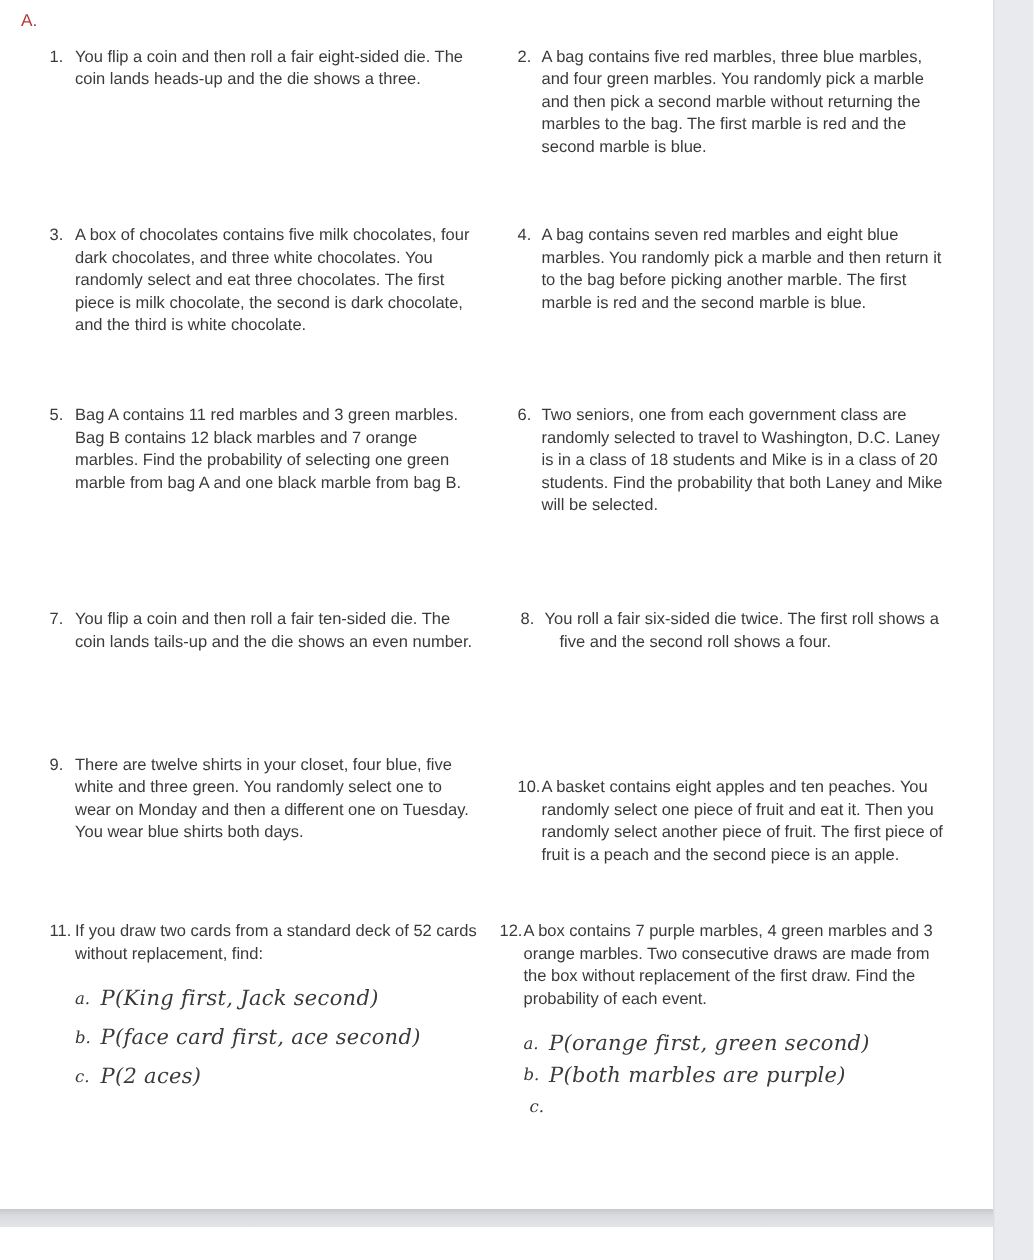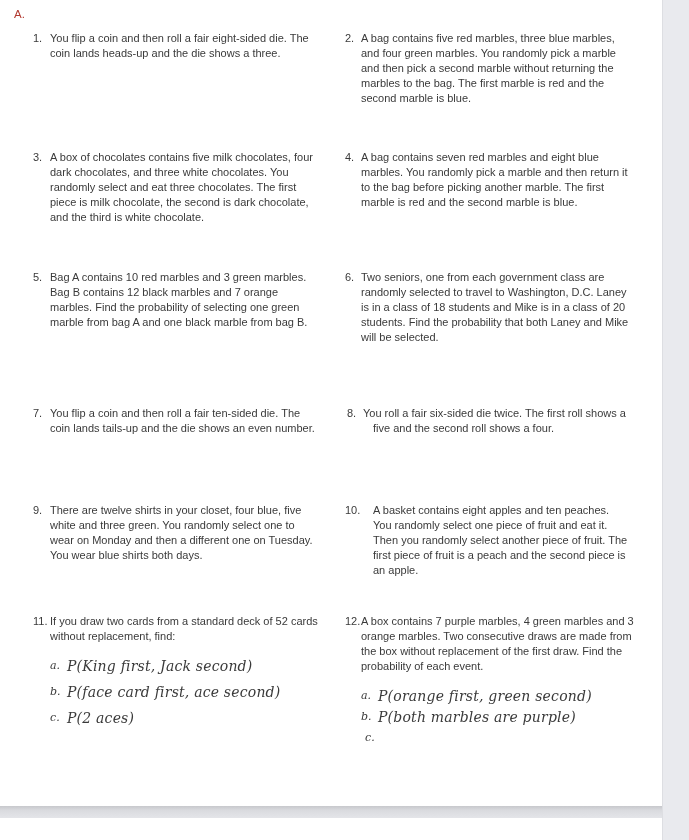--- a/index.html
+++ b/index.html
@@ -41,23 +41,23 @@
   
   #i1 {left:33px; top:31px;  width:285px;}
   #i2 {left:345px;top:31px;  width:284px;}
   #i3 {left:33px; top:150px; width:285px;}
   #i4 {left:345px;top:150px; width:284px;}
   #i5 {left:33px; top:270px; width:285px;}
   #i6 {left:345px;top:270px; width:284px;}
   #i7 {left:33px; top:406px; width:285px;}
   #i8 {left:347px;top:406px; width:282px;}
   #i9 {left:33px; top:503px; width:285px;}
-  #i10{left:345px;top:503px; width:284px;gap:12px;}
+  #i10{left:345px;top:518px; width:284px;}
   #i11{left:33px; top:614px; width:285px;}
-  #i12{left:345px;top:614px; width:290px;}
+  #i12{left:333px;top:614px; width:290px;}
   
   .subs{margin-top:11px;}
   #i11 .subs{margin-left:-5px;}
   #i12 .subs{margin-left:17px;margin-top:13px;}
   .sub{display:flex;margin-bottom:11px;}
   #i12 .sub{margin-bottom:6px;}
   .sub .slabel{flex:0 0 17px;font-style:italic;font-family:"DejaVu Serif",serif;font-size:11px;}
   .sub .stext{
     font-family:"DejaVu Serif",serif;font-style:italic;
     font-size:14px;line-height:15px;letter-spacing:0.2px;
@@ -98,21 +98,21 @@
   <div class="item col-r" id="i4">
     <span class="num">4.</span>
     <span class="body">
         <span class="text">A bag contains seven red marbles and eight blue marbles.  You randomly pick a marble and then return it to the bag before picking another marble. The first marble is red and the second marble is blue.</span>
       </span>
   </div>
 
   <div class="item col-l" id="i5">
     <span class="num">5.</span>
     <span class="body">
-        <span class="text">Bag A contains 10 red marbles and 3 green marbles. Bag B contains 12 black marbles and 7 orange marbles. Find the probability of selecting one green marble from bag A and one black marble from bag B.</span>
+        <span class="text">Bag A contains 11 red marbles and 3 green marbles. Bag B contains 12 black marbles and 7 orange marbles. Find the probability of selecting one green marble from bag A and one black marble from bag B.</span>
       </span>
   </div>
 
   <div class="item col-r" id="i6">
     <span class="num">6.</span>
     <span class="body">
         <span class="text">Two seniors, one from each government class are randomly selected to travel to Washington, D.C. Laney is in a class of 18 students and Mike is in a class of 20 students. Find the probability that both Laney and Mike will be selected.</span>
       </span>
   </div>
 

